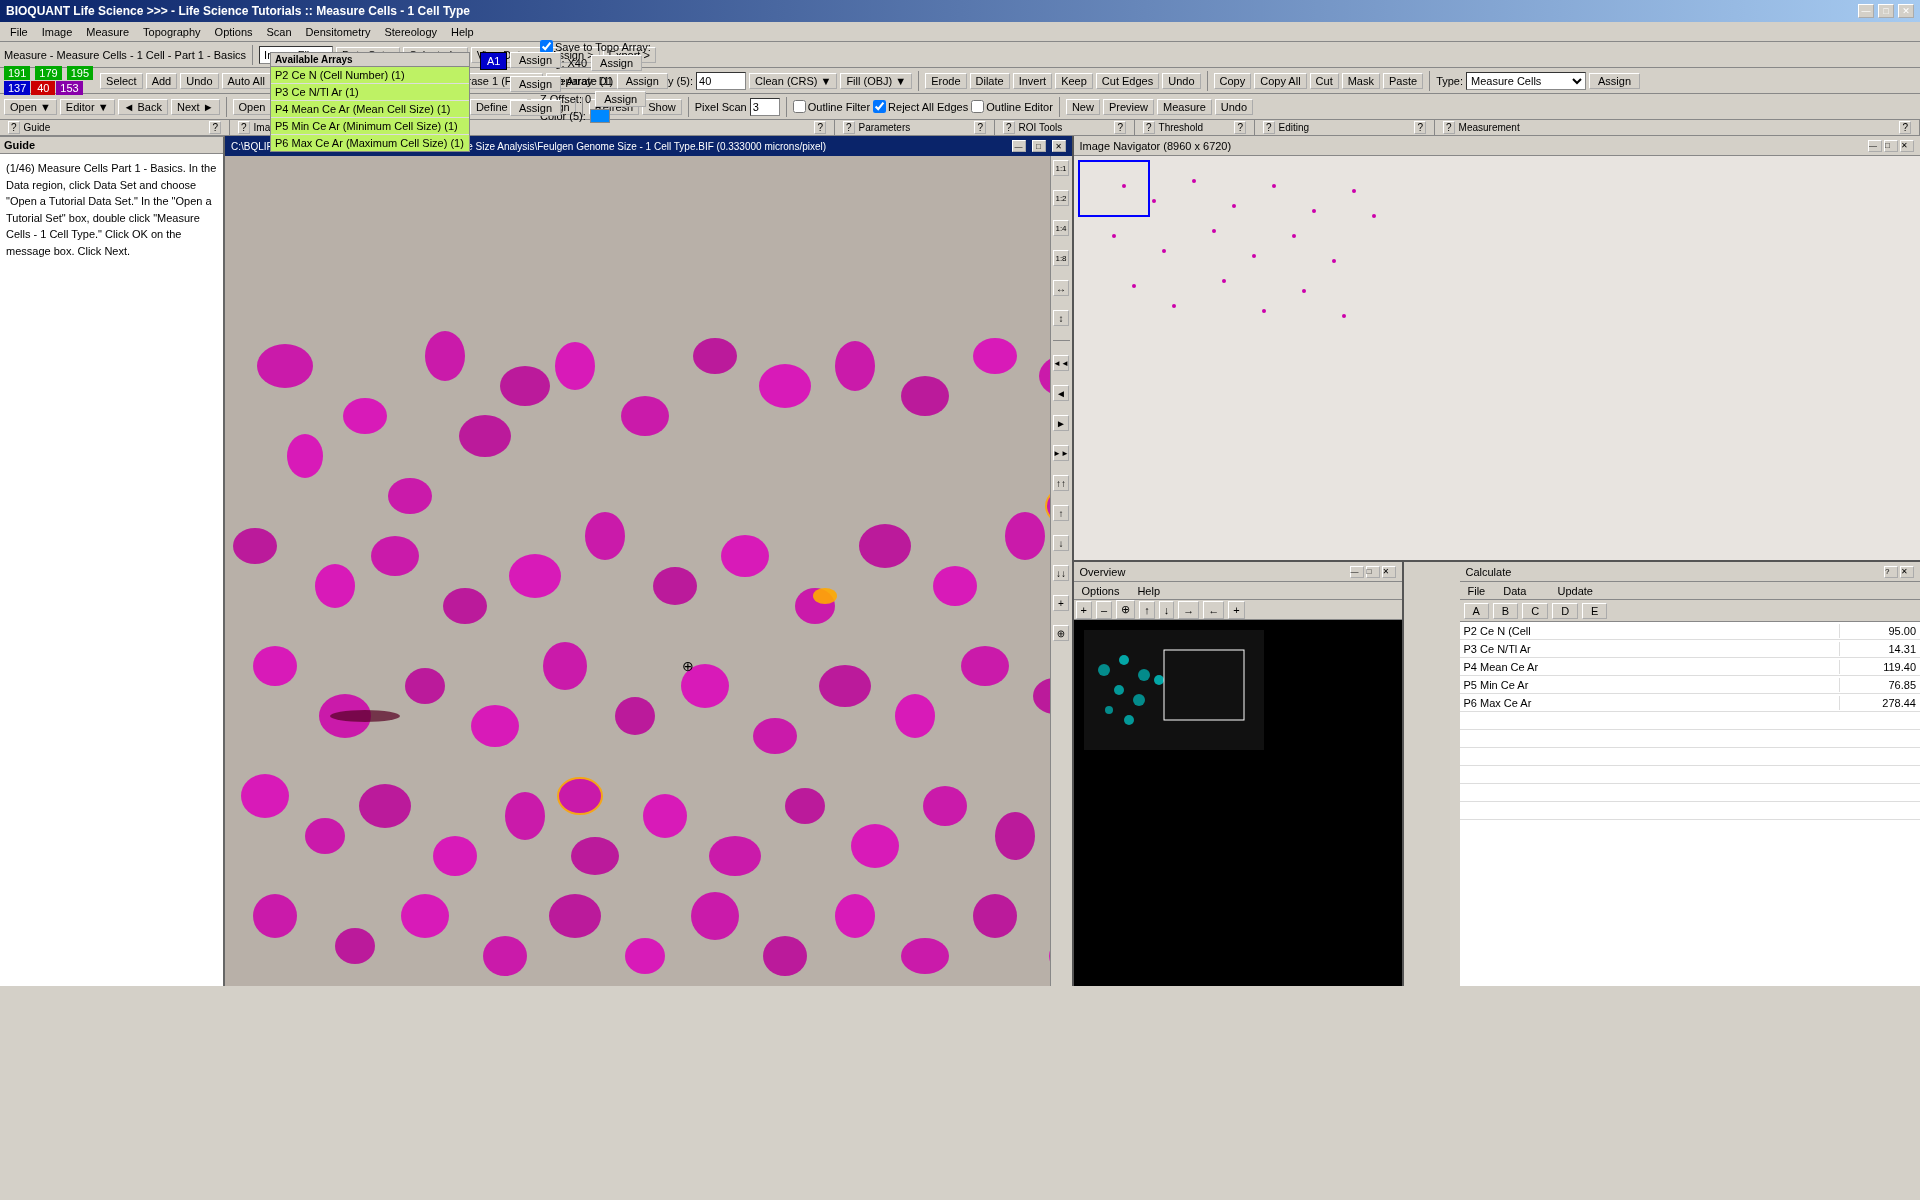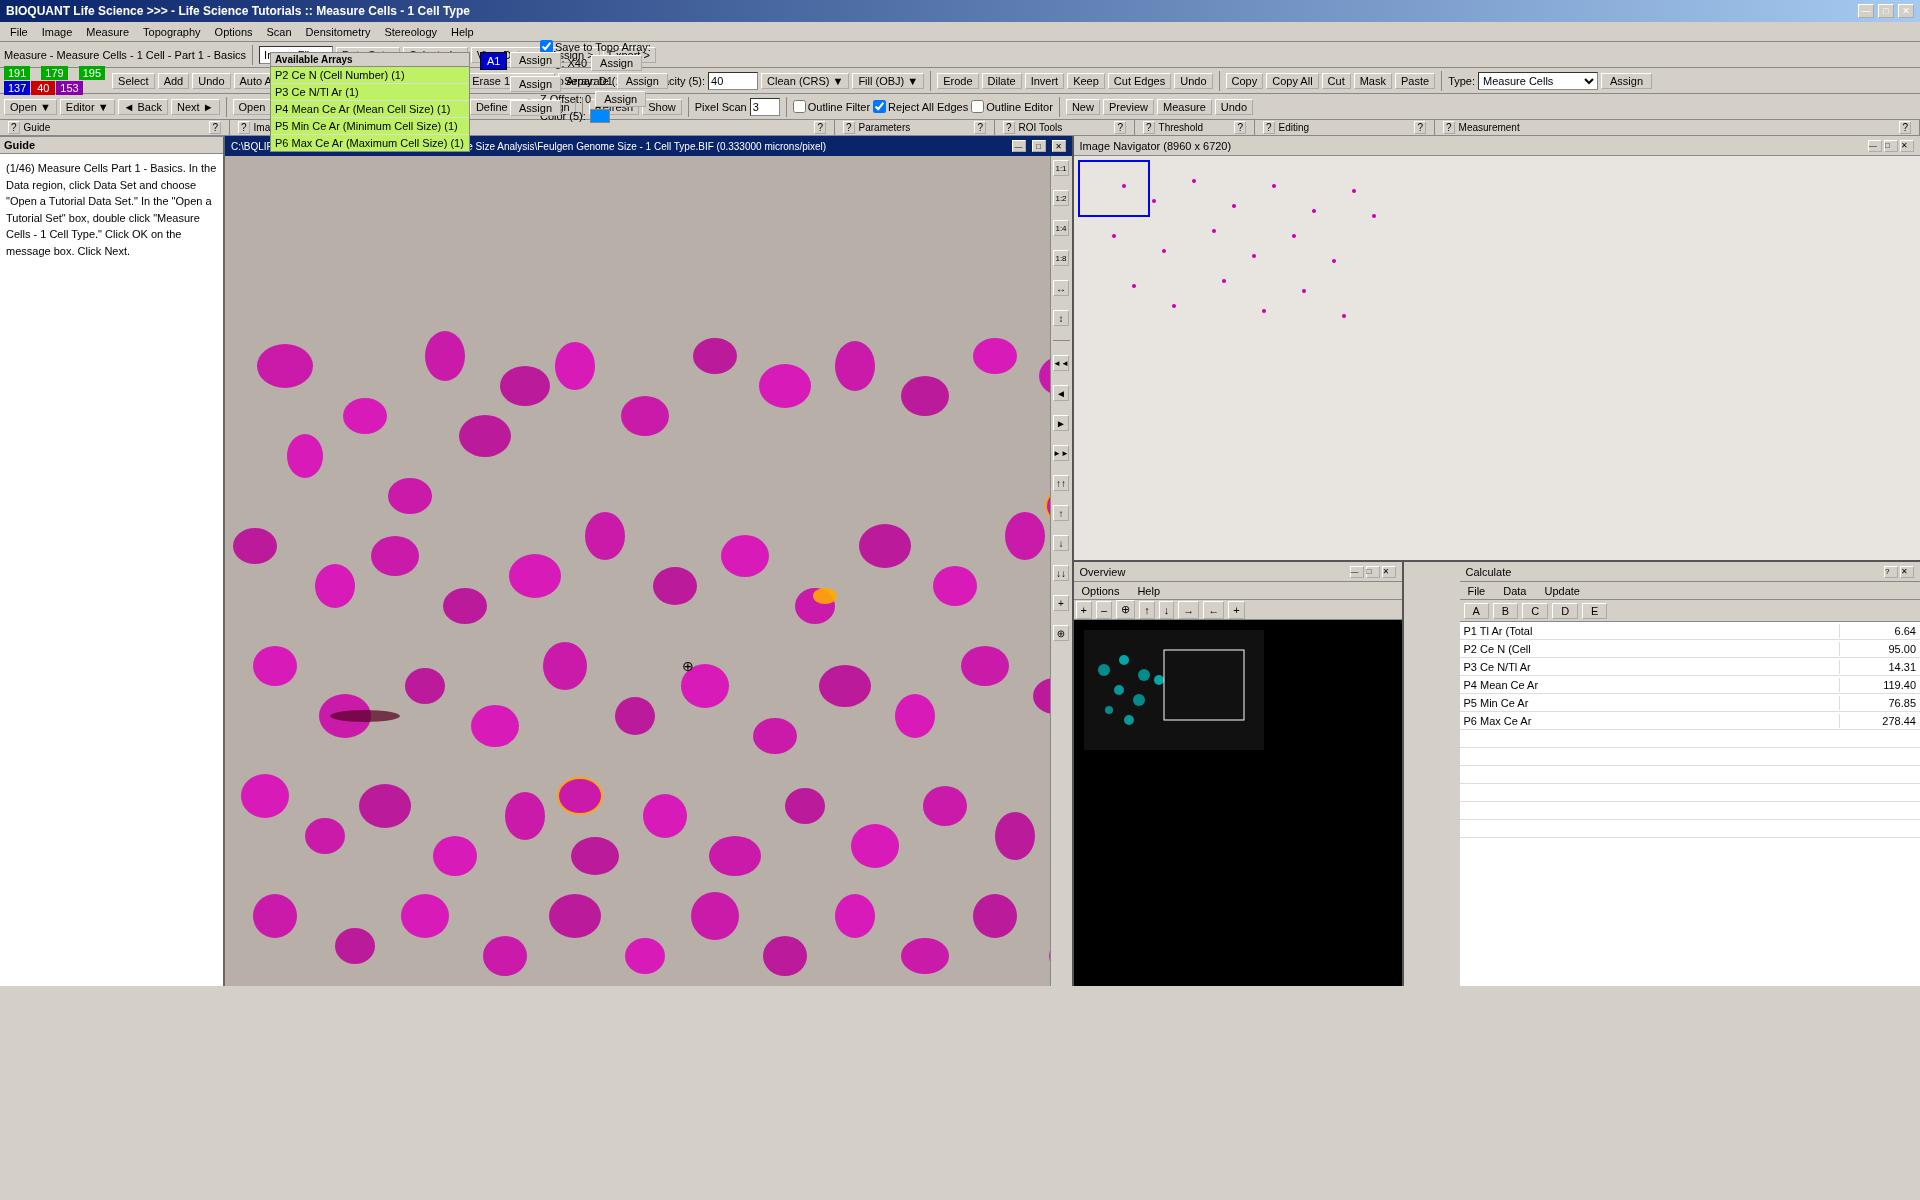--- a/index.html
+++ b/index.html
@@ -465,21 +465,21 @@
     <div style="display:flex;align-items:center;gap:4px;">
       <span>Color (5):</span>
       <span class="color-swatch" style="background:#0088ff;"></span>
     </div>
   </div>
 </div>
 
 <div class="tb-row" style="position:relative;">
 
   <div style="display:flex;flex-direction:column;gap:1px;margin-right:4px;">
-    <div style="display:flex;gap:11px;">
+    <div style="display:flex;gap:5px;">
       <span class="num-box">191</span>
       <span class="num-box">179</span>
       <span class="num-box">195</span>
     </div>
     <div style="display:flex;gap:1px;">
       <span class="num-box blue">137</span>
       <span class="num-box red">40</span>
       <span class="num-box" style="background:#8800aa;">153</span>
     </div>
   </div>
@@ -806,34 +806,30 @@
         <div id="calculate-title" style="background:#d4d0c8;border-bottom:1px solid #888;padding:2px 6px;display:flex;align-items:center;justify-content:space-between;height:20px;">
           <span>Calculate</span>
           <div style="display:flex;gap:2px;">
             <div class="nav-win-btn">?</div>
             <div class="nav-win-btn">✕</div>
           </div>
         </div>
         <div id="calculate-menu" style="background:#d4d0c8;border-bottom:1px solid #888;padding:1px 4px;display:flex;gap:10px;height:18px;align-items:center;">
           <span class="menu-item" style="padding:1px 4px;">File</span>
           <span class="menu-item" style="padding:1px 4px;">Data</span>
-          <span class="menu-item" style="padding:1px 4px;">Update</span>
+          <span class="menu-item" style="padding:1px 4px;margin-left:13px;">Update</span>
         </div>
         <div id="calculate-tabs" style="background:#d4d0c8;border-bottom:1px solid #888;padding:2px 4px;display:flex;gap:4px;height:22px;align-items:center;">
           <button class="calc-tab">A</button>
           <button class="calc-tab">B</button>
           <button class="calc-tab">C</button>
           <button class="calc-tab">D</button>
           <button class="calc-tab">E</button>
         </div>
         <div id="calculate-content" style="flex:1;background:white;overflow:hidden;">
-          <div class="calc-row">
-            <span class="calc-label">P1 Tl Ar (Total</span>
-            <span class="calc-value">6.64</span>
-          </div>
           <div class="calc-row">
             <span class="calc-label">P2 Ce N (Cell</span>
             <span class="calc-value">95.00</span>
           </div>
           <div class="calc-row">
             <span class="calc-label">P3 Ce N/Tl Ar</span>
             <span class="calc-value">14.31</span>
           </div>
           <div class="calc-row">
             <span class="calc-label">P4 Mean Ce Ar</span>

